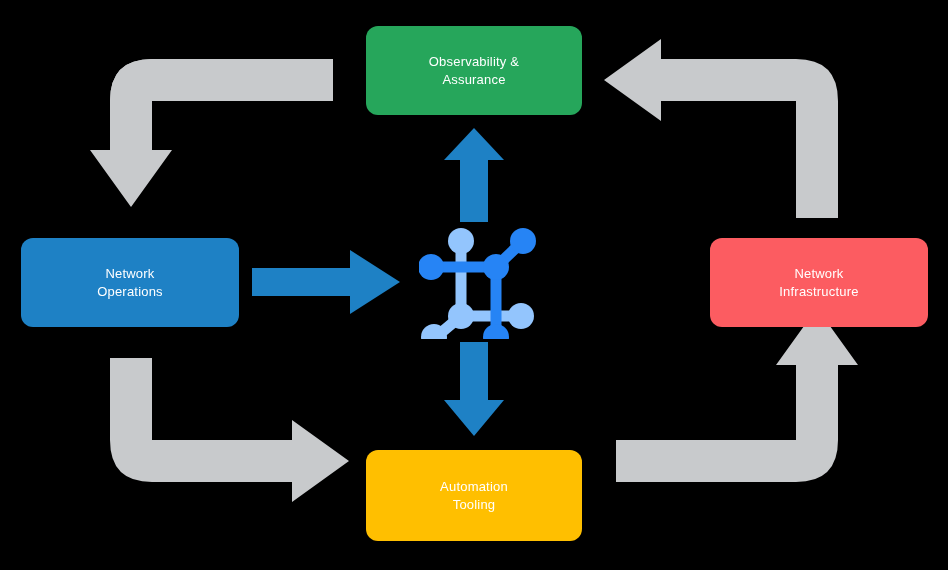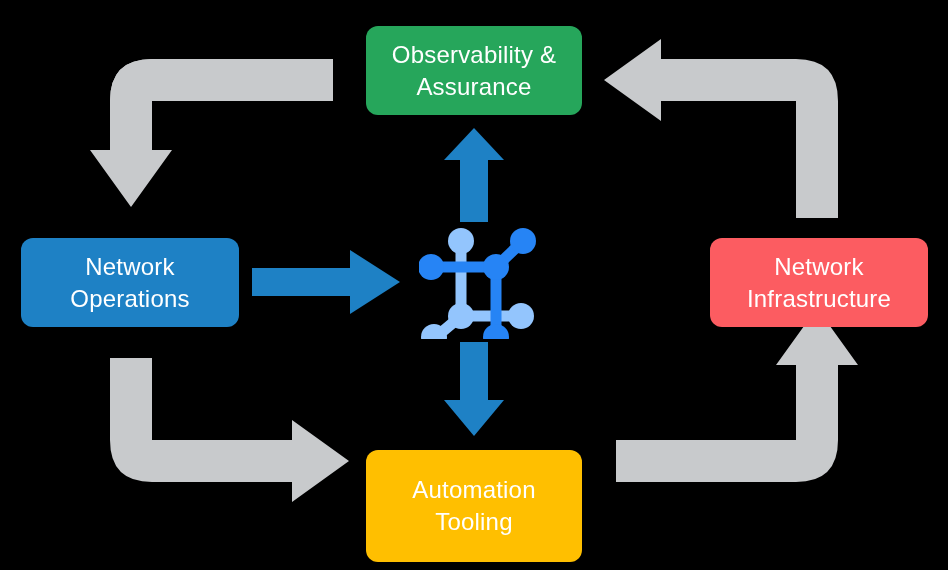--- a/index.html
+++ b/index.html
@@ -28,21 +28,21 @@
     height: 570px;
   }
   .node-box {
     position: absolute;
     border-radius: 12px;
     display: flex;
     align-items: center;
     justify-content: center;
     text-align: center;
     color: #ffffff;
-    font-size: 24px;
+    font-size: 13px;
     font-weight: 400;
     line-height: 1.32;
     letter-spacing: 0.2px;
     box-sizing: border-box;
     padding: 4px 10px;
     white-space: pre-line;
     z-index: 3;
   }
   #box-observability {
     left: 366px; top: 26px; width: 216px; height: 89px;
@@ -50,21 +50,21 @@
   }
   #box-operations {
     left: 21px; top: 238px; width: 218px; height: 89px;
     background: #1E81C5;
   }
   #box-infrastructure {
     left: 710px; top: 238px; width: 218px; height: 89px;
     background: #FC5C61;
   }
   #box-automation {
-    left: 366px; top: 450px; width: 216px; height: 112px;
+    left: 366px; top: 450px; width: 216px; height: 91px;
     background: #FFBF00;
   }
   #center-icon {
     position: absolute;
     left: 419px;
     top: 219px;
     width: 120px;
     height: 120px;
     z-index: 3;
   }

